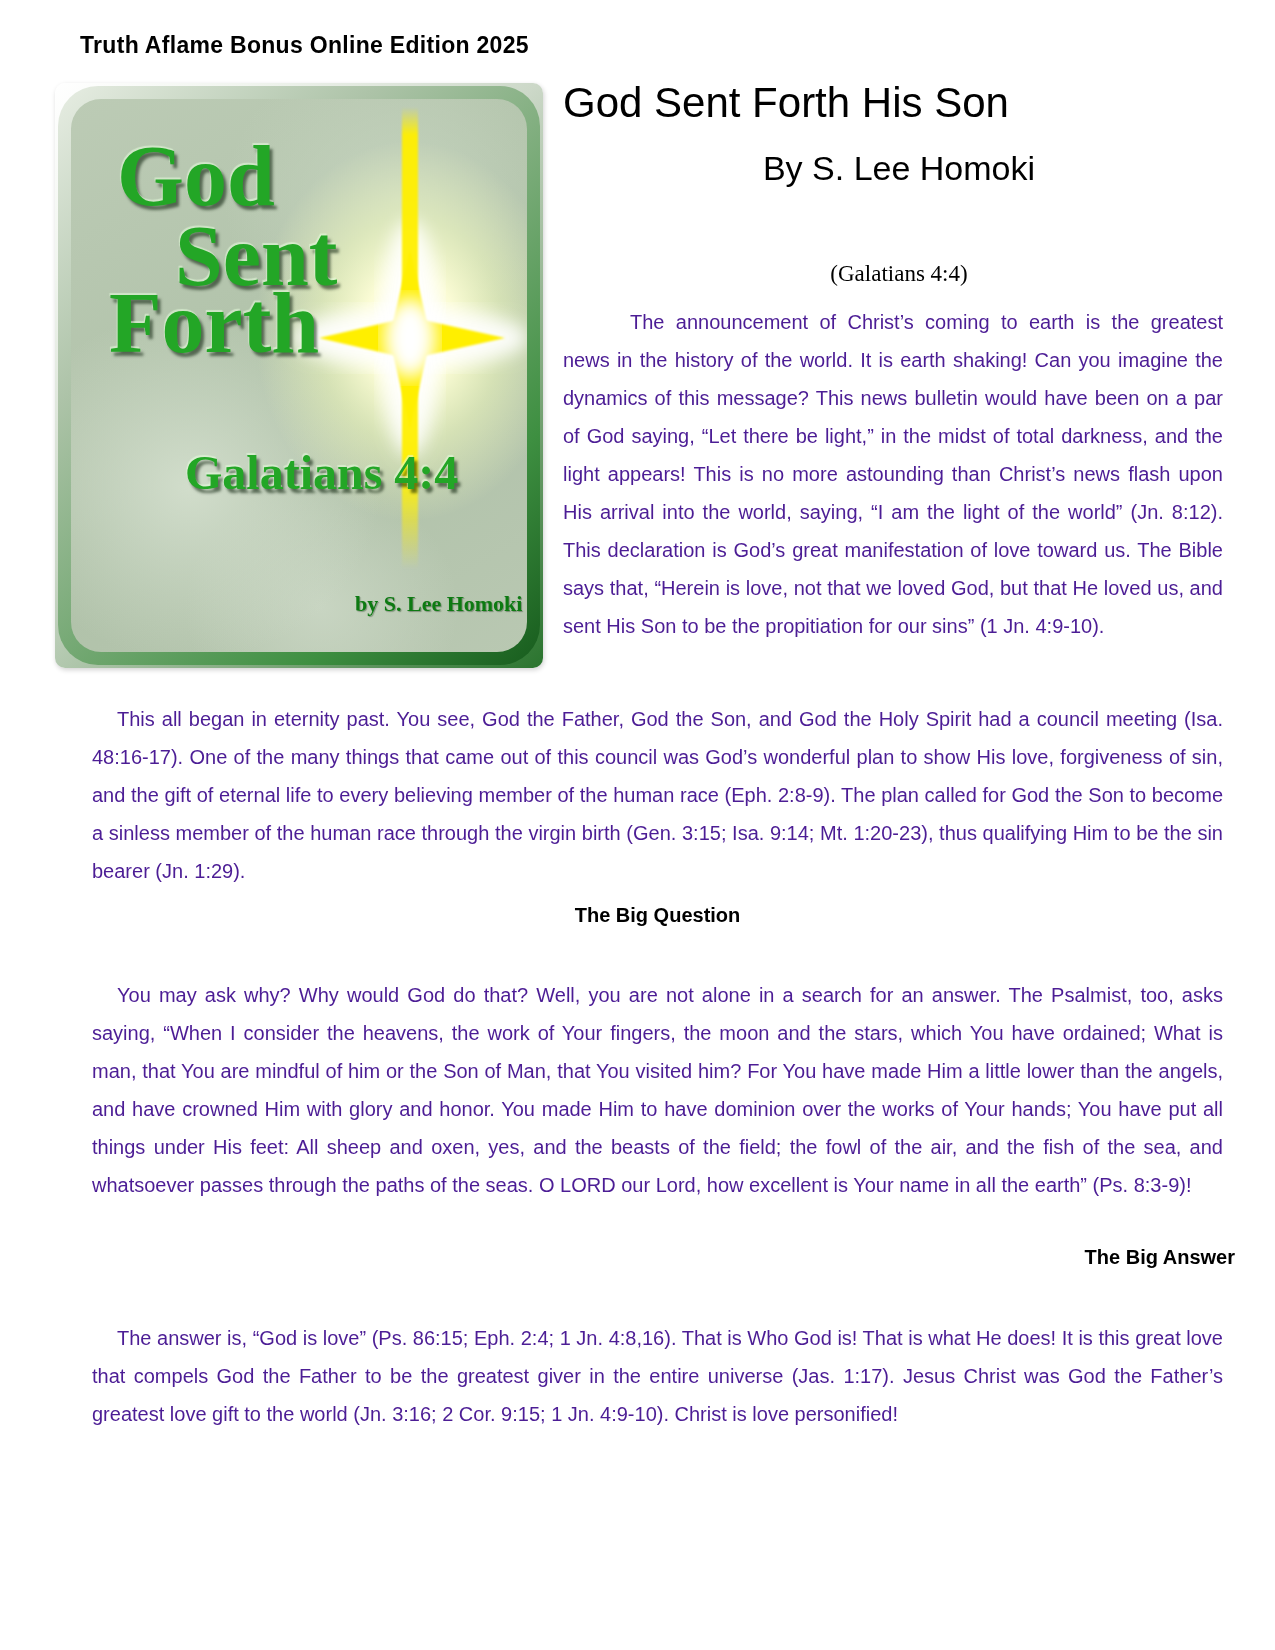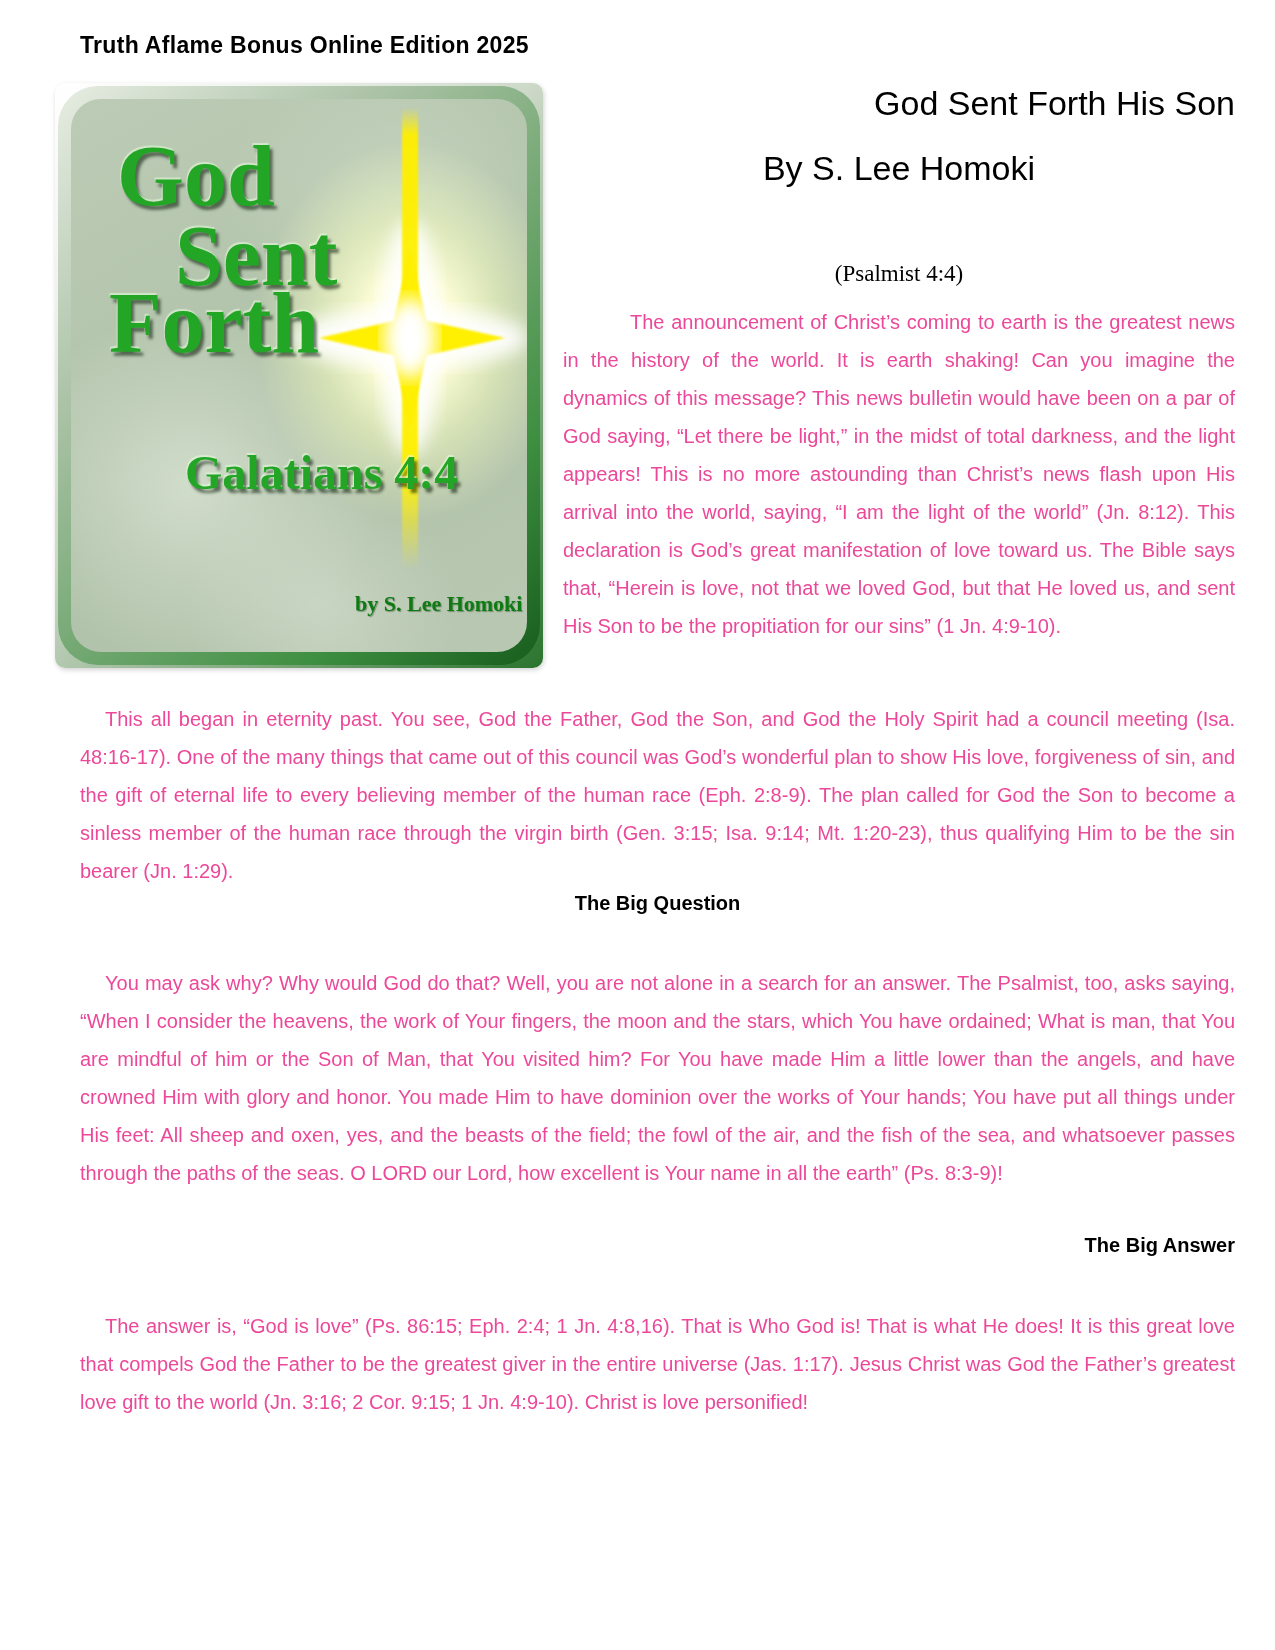--- a/index.html
+++ b/index.html
@@ -51,26 +51,26 @@
   }
   .w-god   { left:46px;  top:34px;  font-size:86px; }
   .w-sent  { left:104px;  top:114px; font-size:86px; }
   .w-forth { left:38px;  top:181px; font-size:86px; }
   .w-his   { left:84px;  top:257px; font-size:84px; }
   .w-sub   { left:114px; top:350px; font-size:48px; }
   .w-by    { left:284px; top:494px; font-size:22px; color:#0d7a12;
              text-shadow:1px 1px 1px rgba(0,30,0,0.35); }
 
   
-  .title  { margin:4px 0 0 0; font-size:34px; line-height:40px; font-weight:normal; text-align:right; }
+  .title  { margin:4px 0 0 0; font-size:42px; line-height:40px; font-weight:normal; text-align:left; }
   .byline { margin-top:25px;  font-size:34px; line-height:40px; text-align:center; }
   .verse  { margin-top:72px;  font-family:"Liberation Serif", serif; font-size:23px; line-height:28px; text-align:center; }
   .para {
-    margin:0; font-size:20px; line-height:38px;
-    text-align:justify; color:#ec4899;
+    margin:12px; font-size:20px; line-height:38px;
+    text-align:justify; color:#4c1d95;
   }
   .p1 { margin-top:15px; text-indent:67px; }
   .p2 { clear:both; margin-top:2px; text-indent:25px; }
   .p3 { margin-top:48px; text-indent:25px; }
   .p4 { margin-top:49px; text-indent:25px; }
   .section-heading { margin:0; font-size:20px; line-height:26px; font-weight:bold; text-align:center; }
   .h-question { }
   .h-answer   { margin-top:40px;text-align:right; }
 </style>
 </head>
@@ -121,21 +121,21 @@
           <div class="cover-word w-sent">Sent</div>
           <div class="cover-word w-forth">Forth</div>
           <div class="cover-word w-sub">Galatians 4:4</div>
           <div class="cover-word w-by">by S. Lee Homoki</div>
         </div>
       </div>
     </div>
 
     <h1 class="title">God Sent Forth His Son</h1>
     <div class="byline">By S. Lee Homoki</div>
-    <div class="verse">(Psalmist 4:4)</div>
+    <div class="verse">(Galatians 4:4)</div>
 
     <p class="para p1">The announcement of Christ’s coming to earth is the greatest news in the history of the world. It is earth shaking! Can you imagine the dynamics of this message? This news bulletin would have been on a par of God saying, “Let there be light,” in the midst of total darkness, and the light appears! This is no more astounding than Christ’s news flash upon His arrival into the world, saying, “I am the light of the world” (Jn. 8:12). This declaration is God’s great manifestation of love toward us. The Bible says that, “Herein is love, not that we loved God, but that He loved us, and sent His Son to be the propitiation for our sins” (1 Jn. 4:9-10).</p>
 
     <p class="para p2">This all began in eternity past. You see, God the Father, God the Son, and God the Holy Spirit had a council meeting (Isa. 48:16-17). One of the many things that came out of this council was God’s wonderful plan to show His love, forgiveness of sin, and the gift of eternal life to every believing member of the human race (Eph. 2:8-9). The plan called for God the Son to become a sinless member of the human race through the virgin birth (Gen. 3:15; Isa. 9:14; Mt. 1:20-23), thus qualifying Him to be the sin bearer (Jn. 1:29).</p>
 
     <h2 class="section-heading h-question">The Big Question</h2>
 
     <p class="para p3">You may ask why? Why would God do that? Well, you are not alone in a search for an answer. The Psalmist, too, asks saying, “When I consider the heavens, the work of Your fingers, the moon and the stars, which You have ordained; What is man, that You are mindful of him or the Son of Man, that You visited him? For You have made Him a little lower than the angels, and have crowned Him with glory and honor. You made Him to have dominion over the works of Your hands; You have put all things under His feet: All sheep and oxen, yes, and the beasts of the field; the fowl of the air, and the fish of the sea, and whatsoever passes through the paths of the seas. O LORD our Lord, how excellent is Your name in all the earth” (Ps. 8:3-9)!</p>
 
     <h2 class="section-heading h-answer">The Big Answer</h2>

